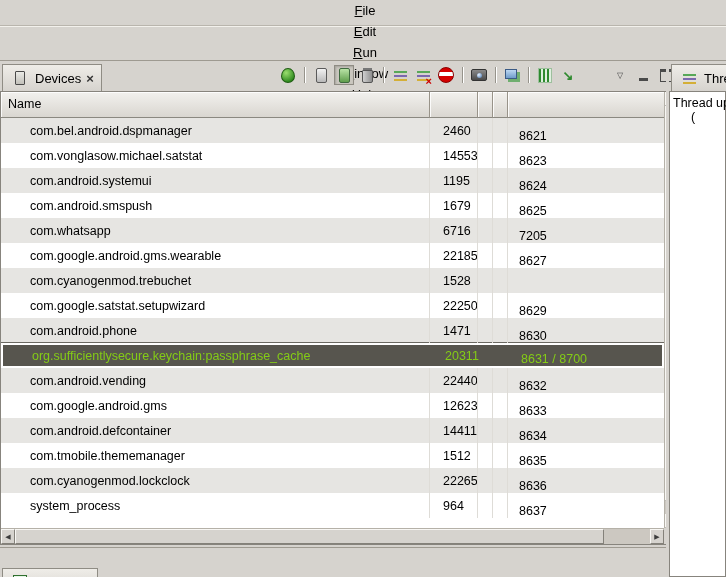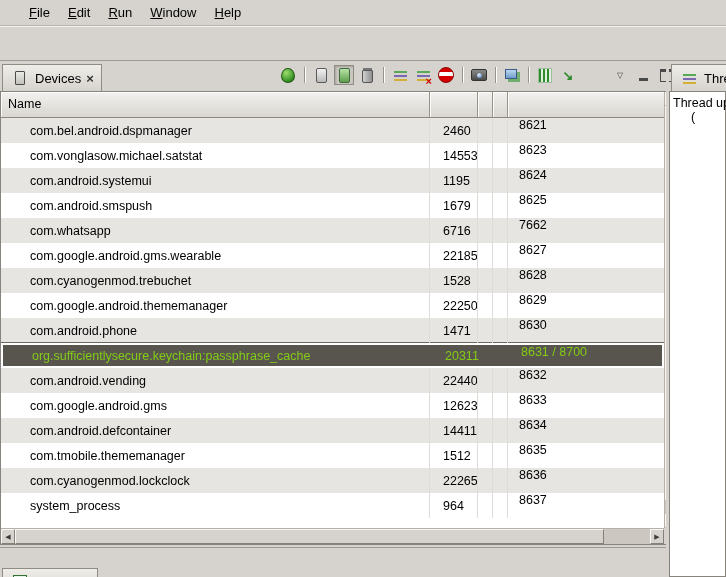--- a/index.html
+++ b/index.html
@@ -5,21 +5,21 @@
   * { box-sizing: border-box; margin: 0; padding: 0; }
   html,body { width:726px; height:577px; overflow:hidden; }
   body {
     position:relative;
     background:#d6d3ce;
     font-family:"Liberation Sans", sans-serif;
     font-size:13px;
     color:#000;
   }
   
-  .menubar{height:26px;display:flex;align-items:center;padding-left:20px;border-bottom:1px solid #b9b5ad;}
+  .menubar{height:26px;display:flex;align-items:center;padding-left:4px;border-bottom:1px solid #b9b5ad;flex-direction:column;}
   .menu-item{padding:3px 9px;cursor:default;}
   .menu-item u{text-decoration:underline;}
   
   .main-toolbar{height:35px;border-bottom:1px solid #9e9a91;box-shadow:inset 0 1px 0 #f3f1ec;}
   
   .workbench{position:absolute;top:62px;left:0;right:0;bottom:0;}
   .left-stack{position:absolute;left:0;top:0;width:680px;bottom:0;}
   .sash{position:absolute;left:666px;top:0;width:3px;bottom:0;background:#d6d3ce;}
   .right-stack{position:absolute;left:669px;top:0;right:0;bottom:0;overflow:hidden;}
   
@@ -64,21 +64,21 @@
   .view-body{position:absolute;top:29px;left:0;right:0;bottom:32px;border:1px solid #87847d;background:#fff;}
   .table-header{position:absolute;top:0;left:0;right:15px;height:26px;display:flex;}
   .hcell{background:linear-gradient(#f2f1ee,#d9d6d0);border-right:1px solid #989389;border-bottom:1px solid #8a8880;
     box-shadow:inset 1px 1px 0 rgba(255,255,255,.85);line-height:25px;font-size:12.5px;overflow:hidden;white-space:nowrap;cursor:default;}
   .hcol0{width:429px;padding-left:7px;}
   .hcol1{width:48px;}
   .hcol2{width:15px;}
   .hcol3{width:15px;}
   .hcol4{flex:1;border-right:none;}
   .table-body{position:absolute;top:26px;left:0;right:15px;bottom:16px;background:#fff;overflow:hidden;}
-  .trow{height:25px;display:flex;align-items:flex-start;font-size:12.5px;white-space:nowrap;cursor:default;}
+  .trow{height:25px;display:flex;align-items:flex-end;font-size:12.5px;white-space:nowrap;cursor:default;}
   .trow.shade{background:#e6e5e2;}
   .trow.selected{background:#57554e;color:#84cc16;border:2px solid #fff;box-shadow:0 0 0 1px #6b6962;}
   .cell{overflow:hidden;white-space:nowrap;}
   .cell-name{width:429px;padding-left:29px;border-right:1px solid #dedcd7;align-self:stretch;display:flex;align-items:center;}
   .cell-pid{width:48px;padding-left:13px;border-right:1px solid #dedcd7;align-self:stretch;display:flex;align-items:center;}
   .cell-c3{width:15px;border-right:1px solid #dedcd7;align-self:stretch;}
   .cell-c4{width:15px;border-right:1px solid #dedcd7;align-self:stretch;}
   .cell-port{flex:1;padding-left:11px;}
   .trow.selected .cell-name,.trow.selected .cell-pid,.trow.selected .cell-c3,.trow.selected .cell-c4{border-right-color:transparent;}
   
@@ -186,41 +186,40 @@
     <span class="cell cell-c3"></span>
     <span class="cell cell-c4"></span>
     <span class="cell cell-port">8625</span>
   </div>
 
   <div class="trow shade">
     <span class="cell cell-name">com.whatsapp</span>
     <span class="cell cell-pid">6716</span>
     <span class="cell cell-c3"></span>
     <span class="cell cell-c4"></span>
-    <span class="cell cell-port">7662</span>
+    <span class="cell cell-port">7205</span>
   </div>
 
   <div class="trow">
     <span class="cell cell-name">com.google.android.gms.wearable</span>
     <span class="cell cell-pid">22185</span>
     <span class="cell cell-c3"></span>
     <span class="cell cell-c4"></span>
     <span class="cell cell-port">8627</span>
   </div>
 
   <div class="trow shade">
     <span class="cell cell-name">com.cyanogenmod.trebuchet</span>
     <span class="cell cell-pid">1528</span>
     <span class="cell cell-c3"></span>
     <span class="cell cell-c4"></span>
-    <span class="cell cell-port">8628</span>
-  </div>
-
-  <div class="trow">
-    <span class="cell cell-name">com.google.android.thememanager</span>
+  </div>
+
+  <div class="trow">
+    <span class="cell cell-name">com.google.satstat.setupwizard</span>
     <span class="cell cell-pid">22250</span>
     <span class="cell cell-c3"></span>
     <span class="cell cell-c4"></span>
     <span class="cell cell-port">8629</span>
   </div>
 
   <div class="trow shade">
     <span class="cell cell-name">com.android.phone</span>
     <span class="cell cell-pid">1471</span>
     <span class="cell cell-c3"></span>

